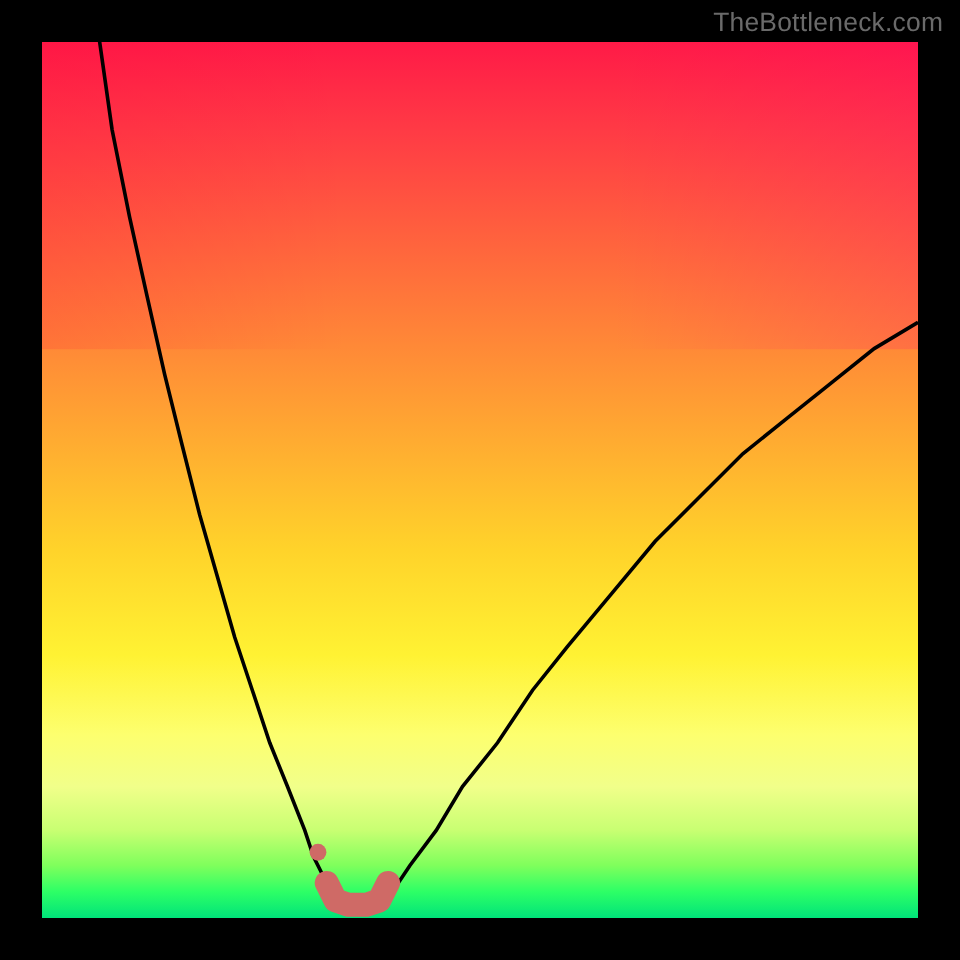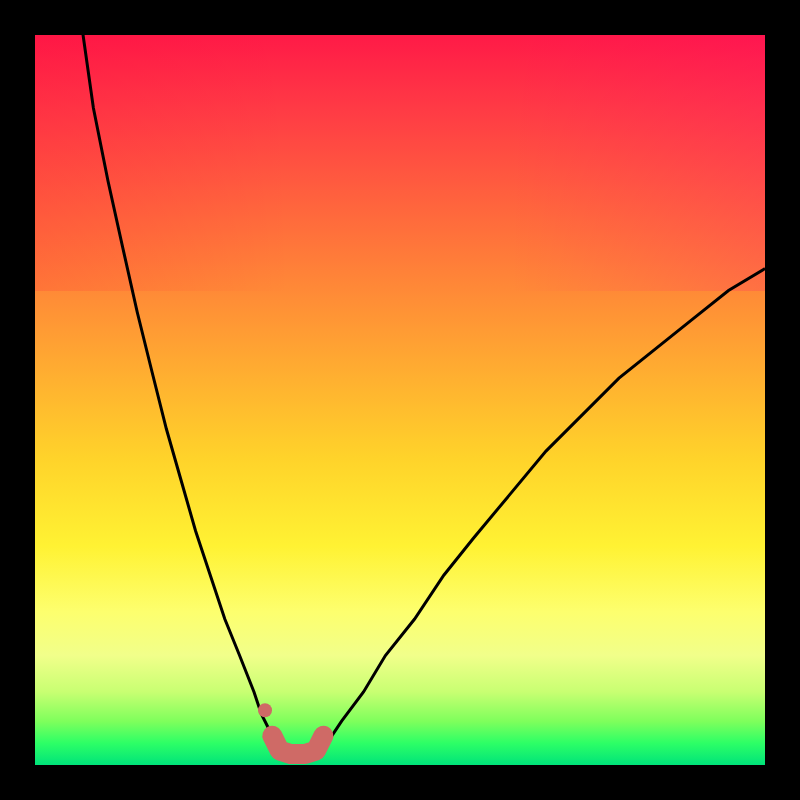--- a/index.html
+++ b/index.html
@@ -133,13 +133,14 @@
                  L 255.5 11.0
                  L 270.1 11.0
                  L 281.1 14.6
                  L 288.4 29.2"></path>
 
         <circle cx="230.0" cy="54.8" r="7" fill="#cf6a66"></circle>
       </g>
     </svg>
   </div>
 
+  <div class="watermark">TheBottleneck.com</div>
 </div>
 
 </body></html>

